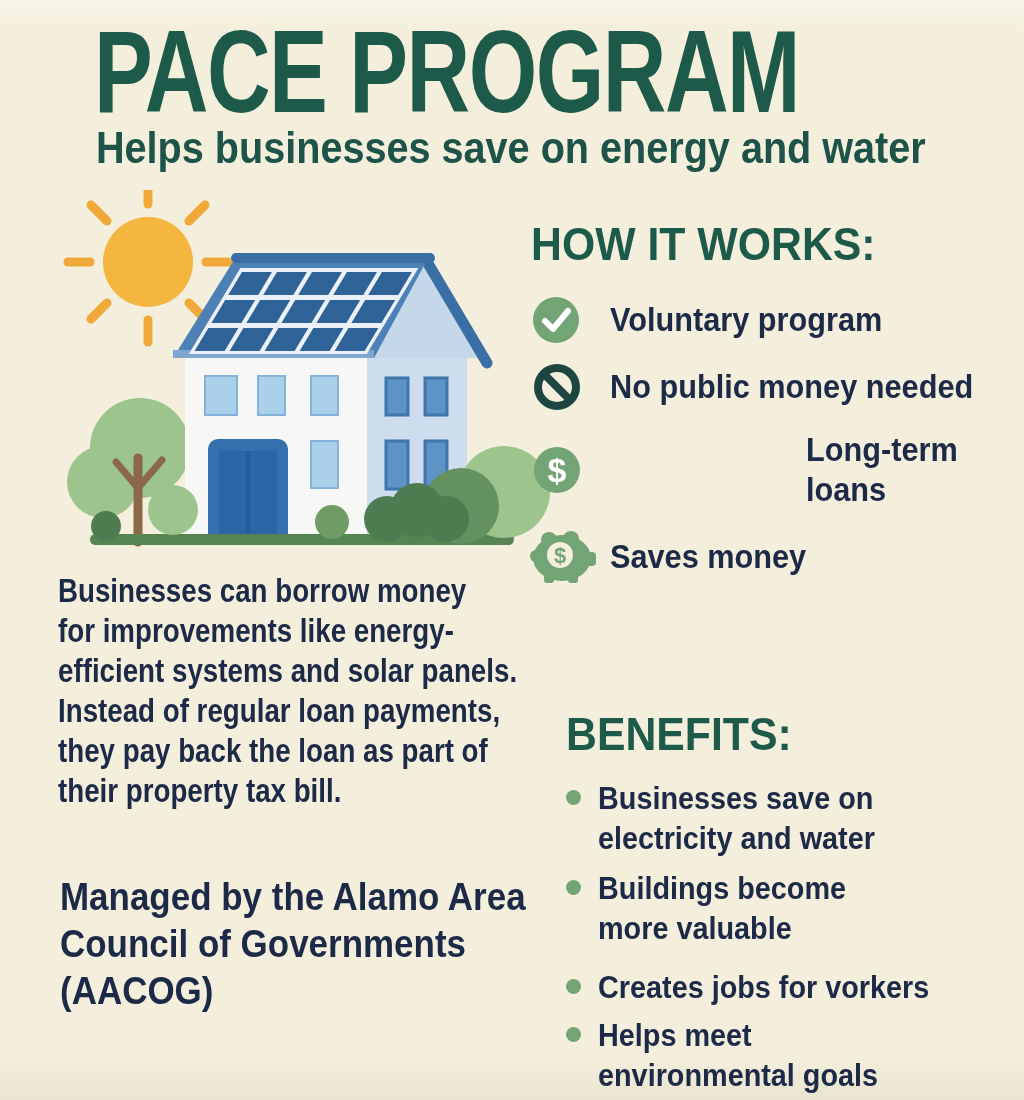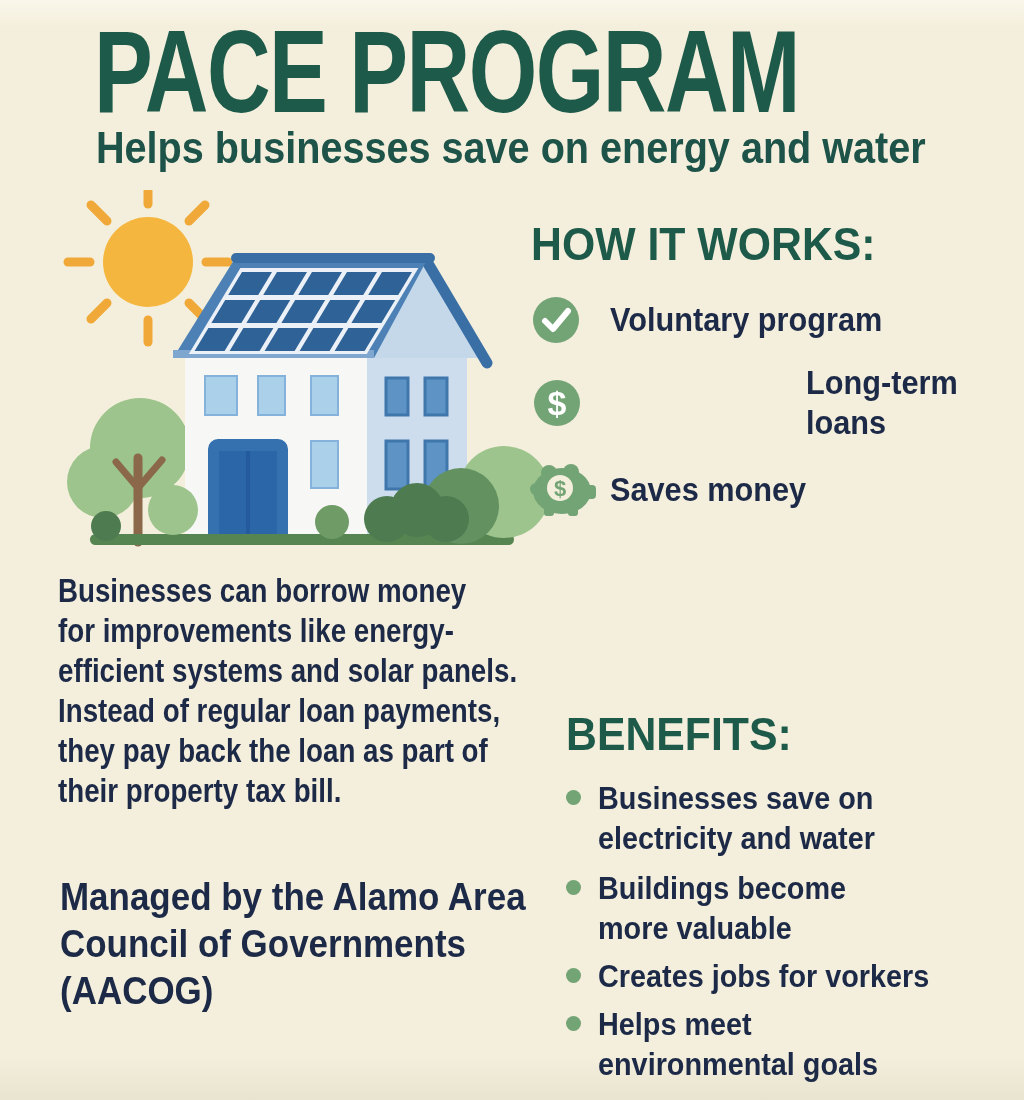--- a/index.html
+++ b/index.html
@@ -208,20 +208,29 @@
     <div class="hiw-row">
       <span class="icon-cell">
         <svg width="48" height="48" viewBox="0 0 48 48">
           <circle cx="24" cy="24" r="23" fill="#73a475"></circle>
           <path d="M13,25 L21,33 L36,15" fill="none" stroke="#ffffff" stroke-width="6" stroke-linecap="round" stroke-linejoin="round"></path>
         </svg>
       </span>
       <span class="item-label">Voluntary program</span>
     </div>
 
+    <div class="hiw-row">
+      <span class="icon-cell">
+        <svg width="46" height="46" viewBox="0 0 46 46" style="margin-left:2px">
+          <circle cx="23" cy="23" r="19" fill="none" stroke="#1d4643" stroke-width="8"></circle>
+          <line x1="10" y1="10" x2="36" y2="36" stroke="#1d4643" stroke-width="8"></line>
+        </svg>
+      </span>
+      <span class="item-label">No public money needed</span>
+    </div>
 
     <div class="hiw-row">
       <span class="icon-cell">
         <svg width="48" height="48" viewBox="0 0 48 48" style="margin-left:1px">
           <circle cx="24" cy="24" r="23" fill="#73a475"></circle>
           <text x="24" y="36" text-anchor="middle" font-family="Liberation Sans, sans-serif" font-size="34" font-weight="bold" fill="#ffffff">$</text>
         </svg>
       </span>
       <span class="item-label"></span>
 
@@ -266,21 +275,21 @@
     <div class="ben-row">
       <span class="dot"></span>
       <span class="ben-label">Businesses save on
 electricity and water</span>
     </div>
     <div class="ben-row">
       <span class="dot"></span>
       <span class="ben-label">Buildings become
 more valuable</span>
     </div>
-    <div class="ben-row" style="margin-top:8px">
+    <div class="ben-row" style="margin-top:19px">
       <span class="dot"></span>
       <span class="ben-label">Creates jobs for vorkers</span>
     </div>
     <div class="ben-row" style="margin-top:8px">
       <span class="dot"></span>
       <span class="ben-label">Helps meet
 environmental goals</span>
     </div>
   </div>
 

